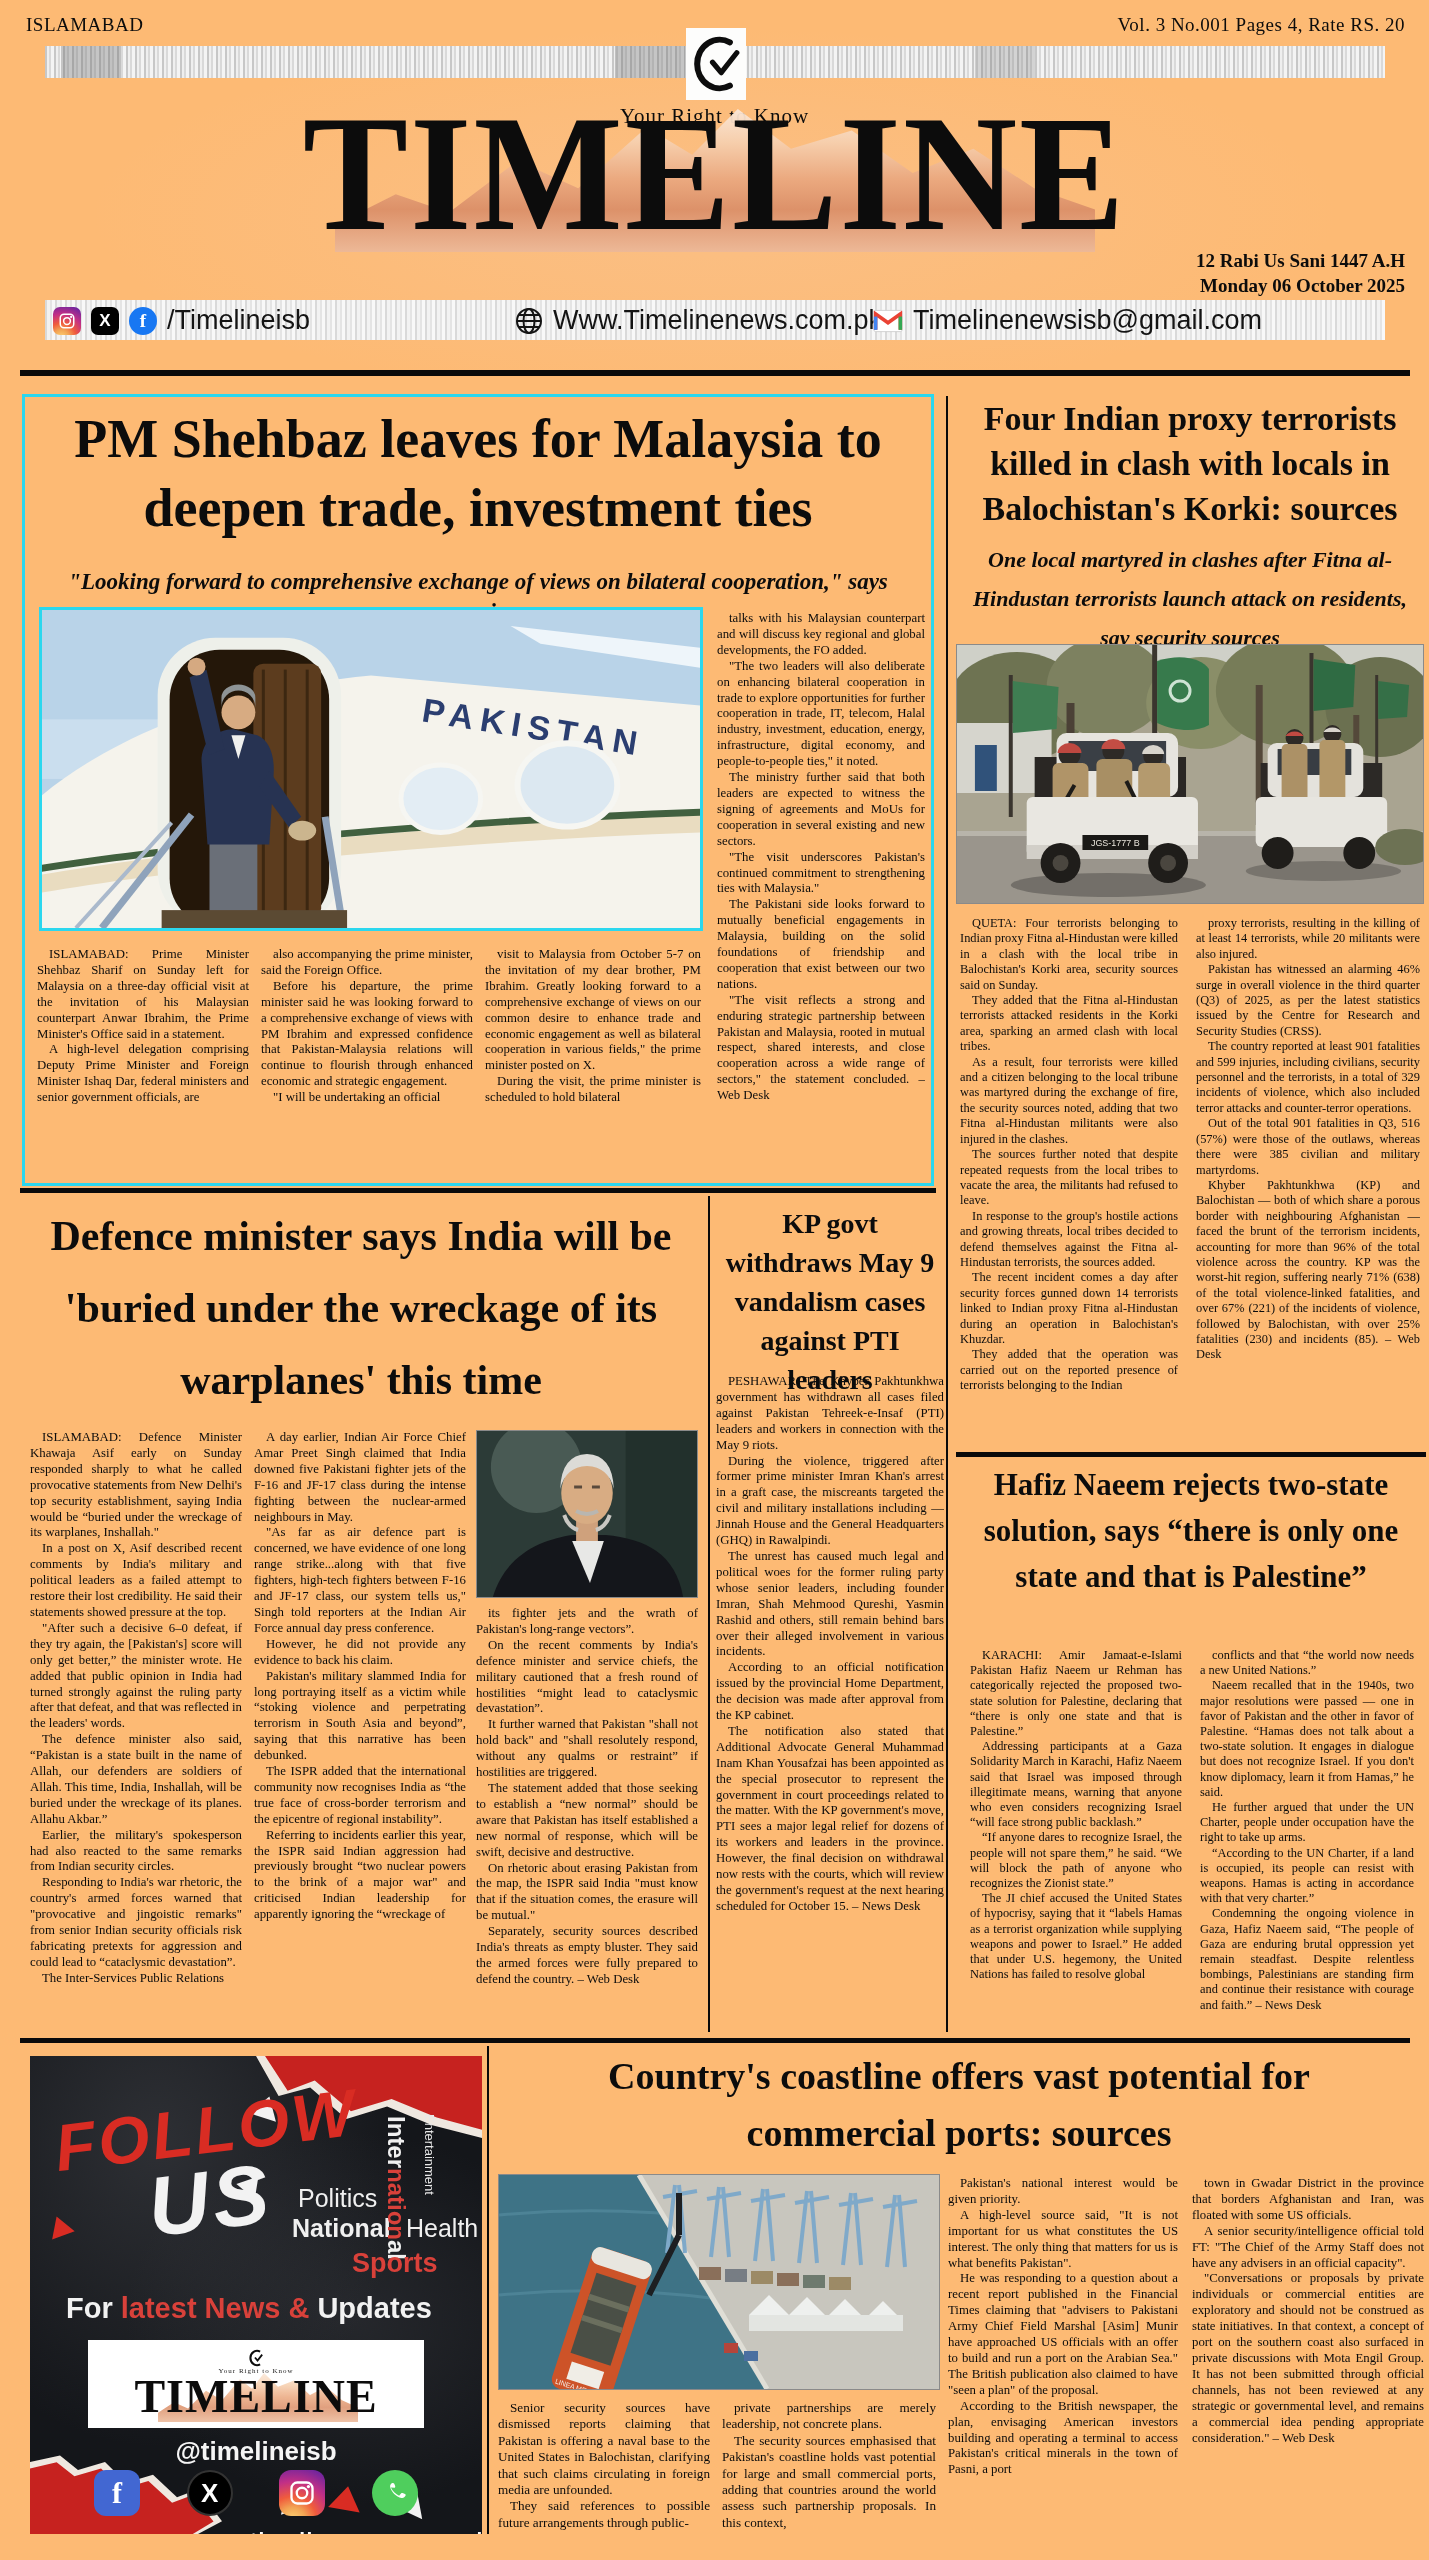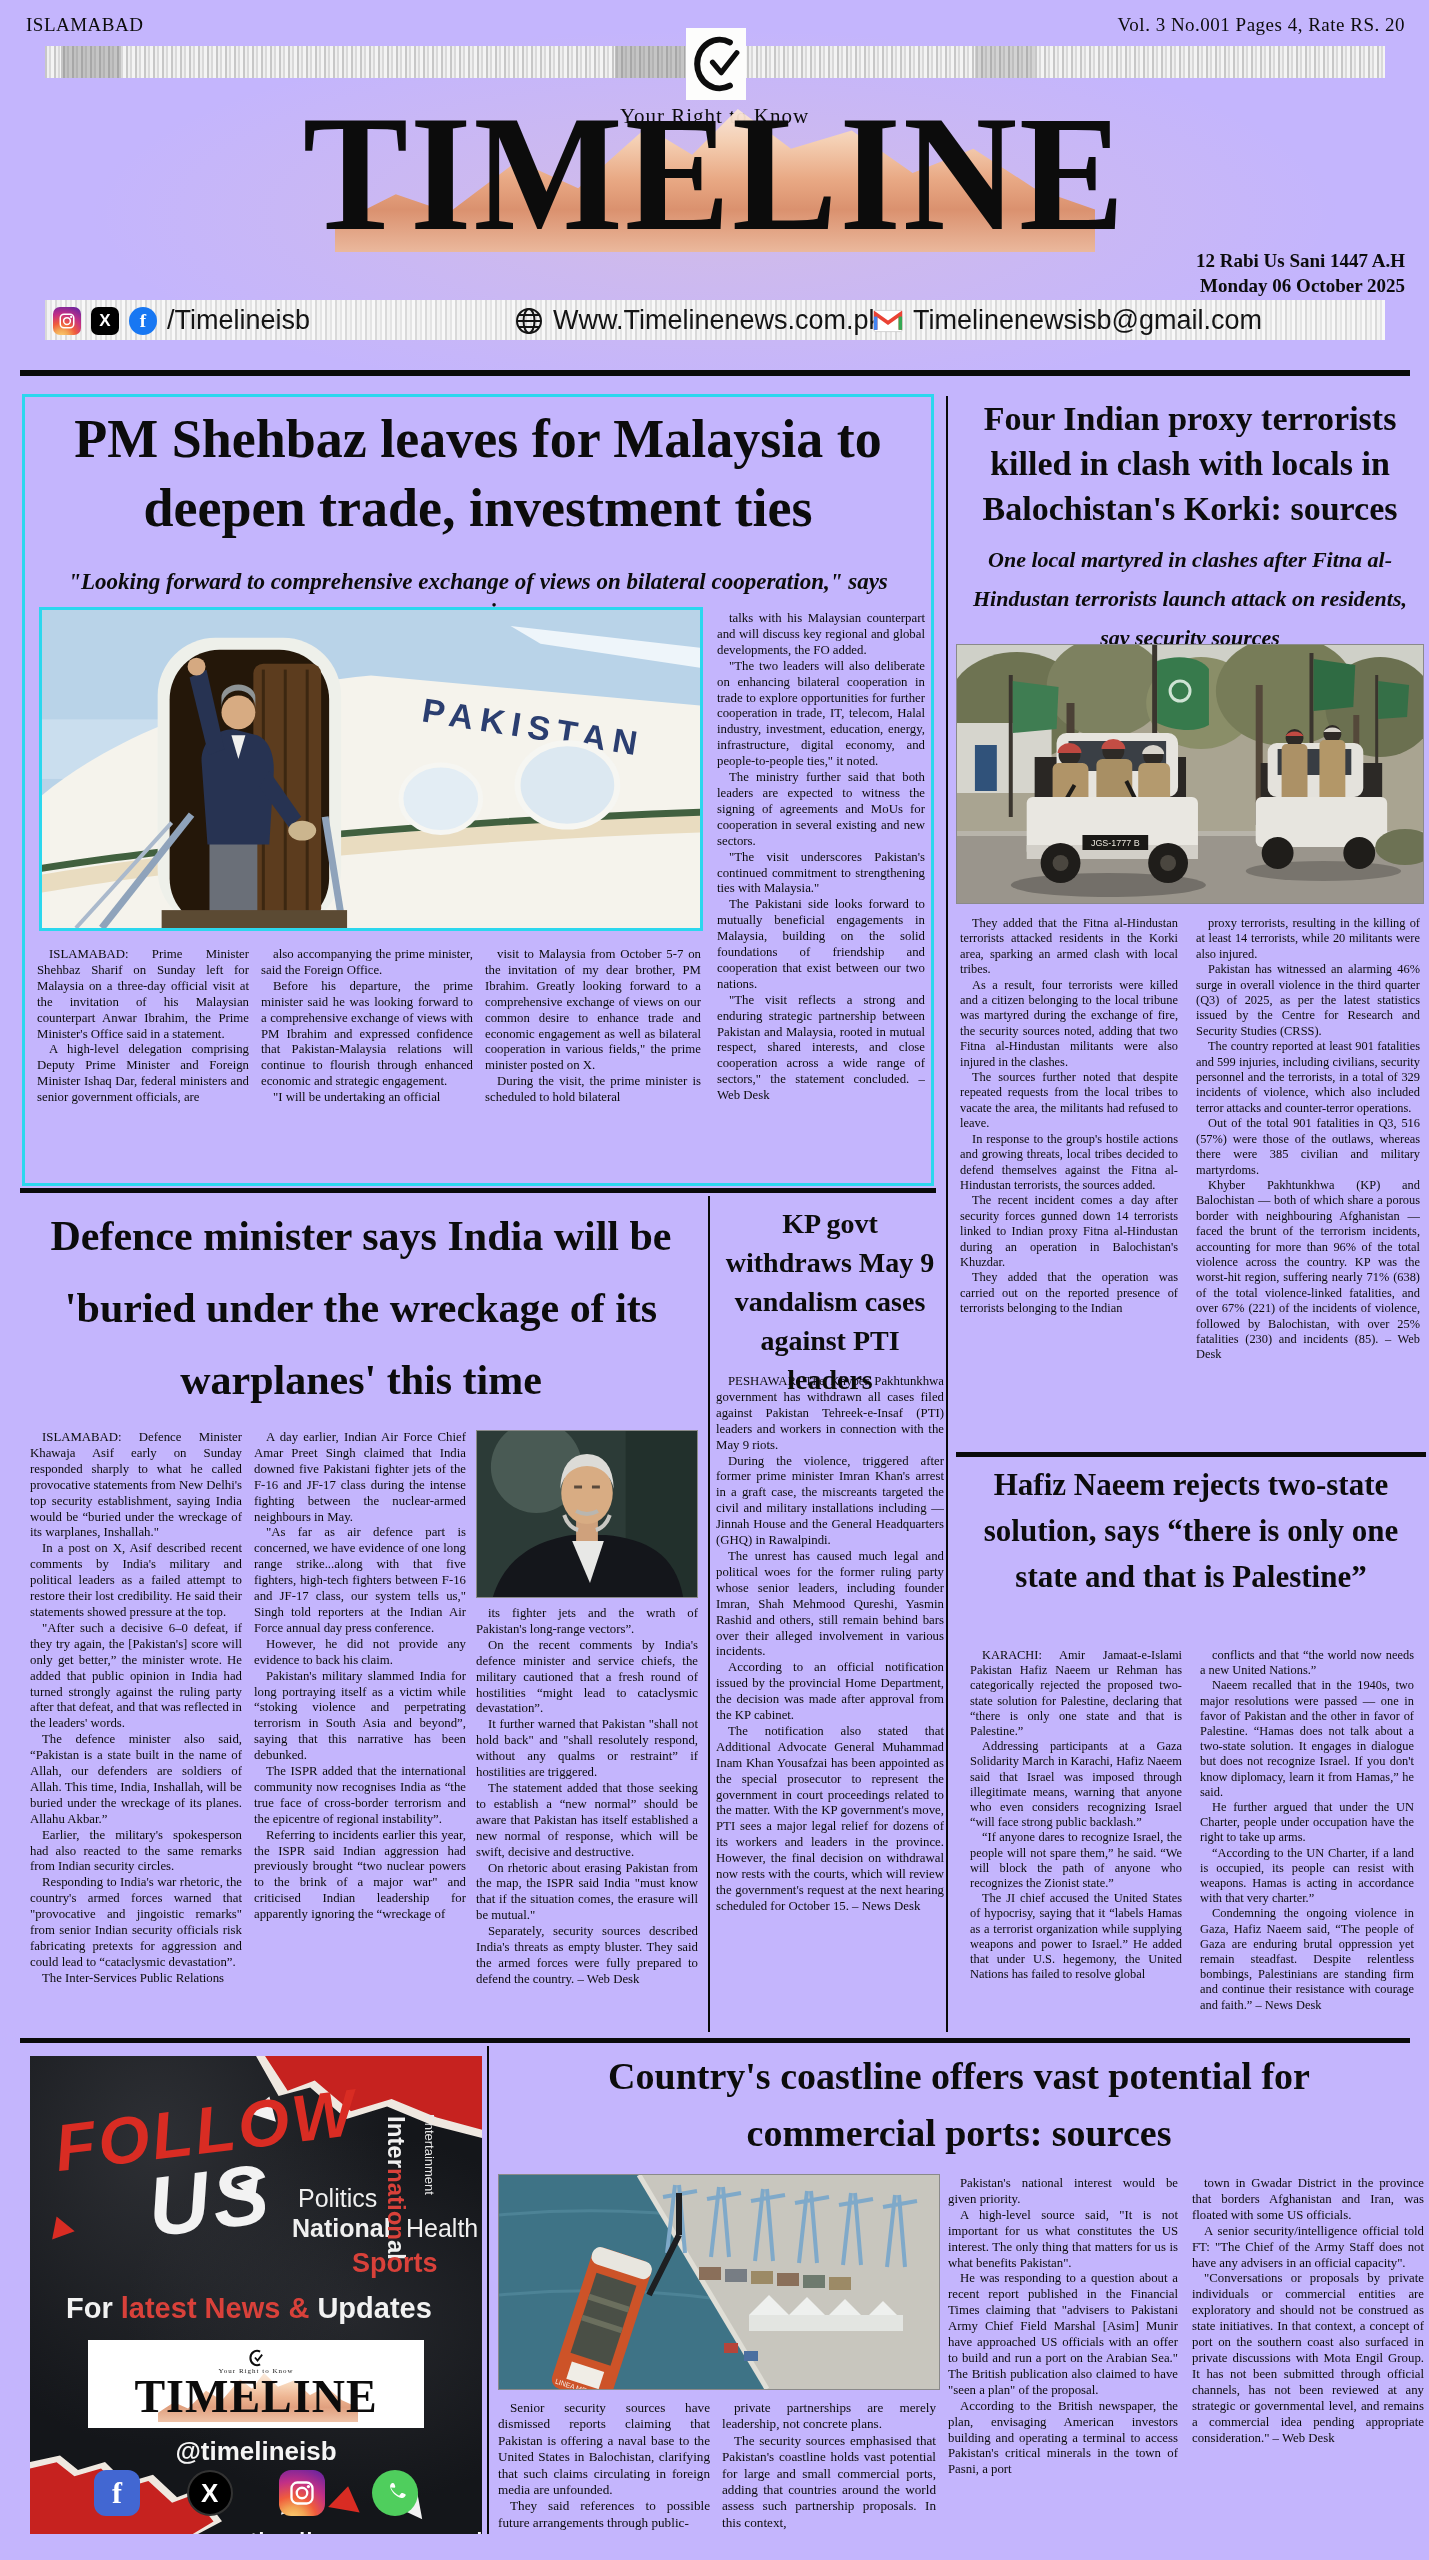--- a/index.html
+++ b/index.html
@@ -1,17 +1,17 @@
 <!DOCTYPE html>
 <html><head>
 <meta charset="utf-8">
 <style>
   *{margin:0;padding:0;box-sizing:border-box}
   html,body{background:#e8e8e8}
-  #page{position:relative;width:1429px;height:2560px;margin:0 auto;background:#c4b5fd;
+  #page{position:relative;width:1429px;height:2560px;margin:0 auto;background:#fdba74;
         font-family:"Liberation Serif","DejaVu Serif",serif;color:#0c0c0c;overflow:hidden}
   .abs{position:absolute}
   .ctr{text-align:center}
   .rule{background:#0a0a0a}
   
   .topmeta{font-size:19px;letter-spacing:.5px}
   .barcode{background:repeating-linear-gradient(90deg,#c7c7c7 0 2px,#efefef 2px 4px,#d9d9d9 4px 6px,#f4f4f4 6px 9px)}
   .barcode-soft{background:repeating-linear-gradient(90deg,#d9d9d9 0 2px,#f2f2f2 2px 5px,#e4e4e4 5px 7px,#f8f8f8 7px 10px)}
   .bpatch{position:absolute;top:0;bottom:0;background:rgba(110,110,110,.35)}
   .tagline{font-size:21px;letter-spacing:1px}
@@ -274,20 +274,21 @@
             <rect x="0" y="15" width="26" height="62" rx="5" fill="#b39768"></rect>
           </g>
         <rect x="300" y="152" width="132" height="50" rx="6" fill="#e7e5df"></rect>
         <circle cx="322" cy="208" r="16" fill="#1f1d1a"></circle>
           <circle cx="404" cy="208" r="16" fill="#1f1d1a"></circle>
         <ellipse cx="450" cy="202" rx="30" ry="18" fill="#6d7254"></ellipse>
       </svg>
     </div>
 
     <div class="abs body-col" style="left:6px;top:522px;width:218px;height:526px;font-size:12.4px;line-height:15.4px">
+        <p>QUETA: Four terrorists belonging to Indian proxy Fitna al-Hindustan were killed in a clash with the local tribe in Balochistan's Korki area, security sources said on Sunday.</p>
         <p>They added that the Fitna al-Hindustan terrorists attacked residents in the Korki area, sparking an armed clash with local tribes.</p>
         <p>As a result, four terrorists were killed and a citizen belonging to the local tribune was martyred during the exchange of fire, the security sources noted, adding that two Fitna al-Hindustan militants were also injured in the clashes.</p>
         <p>The sources further noted that despite repeated requests from the local tribes to vacate the area, the militants had refused to leave.</p>
         <p>In response to the group's hostile actions and growing threats, local tribes decided to defend themselves against the Fitna al-Hindustan terrorists, the sources added.</p>
         <p>The recent incident comes a day after security forces gunned down 14 terrorists linked to Indian proxy Fitna al-Hindustan during an operation in Balochistan's Khuzdar.</p>
         <p>They added that the operation was carried out on the reported presence of terrorists belonging to the Indian</p>
       </div>
     <div class="abs body-col" style="left:242px;top:522px;width:224px;height:526px;font-size:12.4px;line-height:15.4px">
         <p>proxy terrorists, resulting in the killing of at least 14 terrorists, while 20 militants were also injured.</p>
         <p>Pakistan has witnessed an alarming 46% surge in overall violence in the third quarter (Q3) of 2025, as per the latest statistics issued by the Centre for Research and Security Studies (CRSS).</p>

